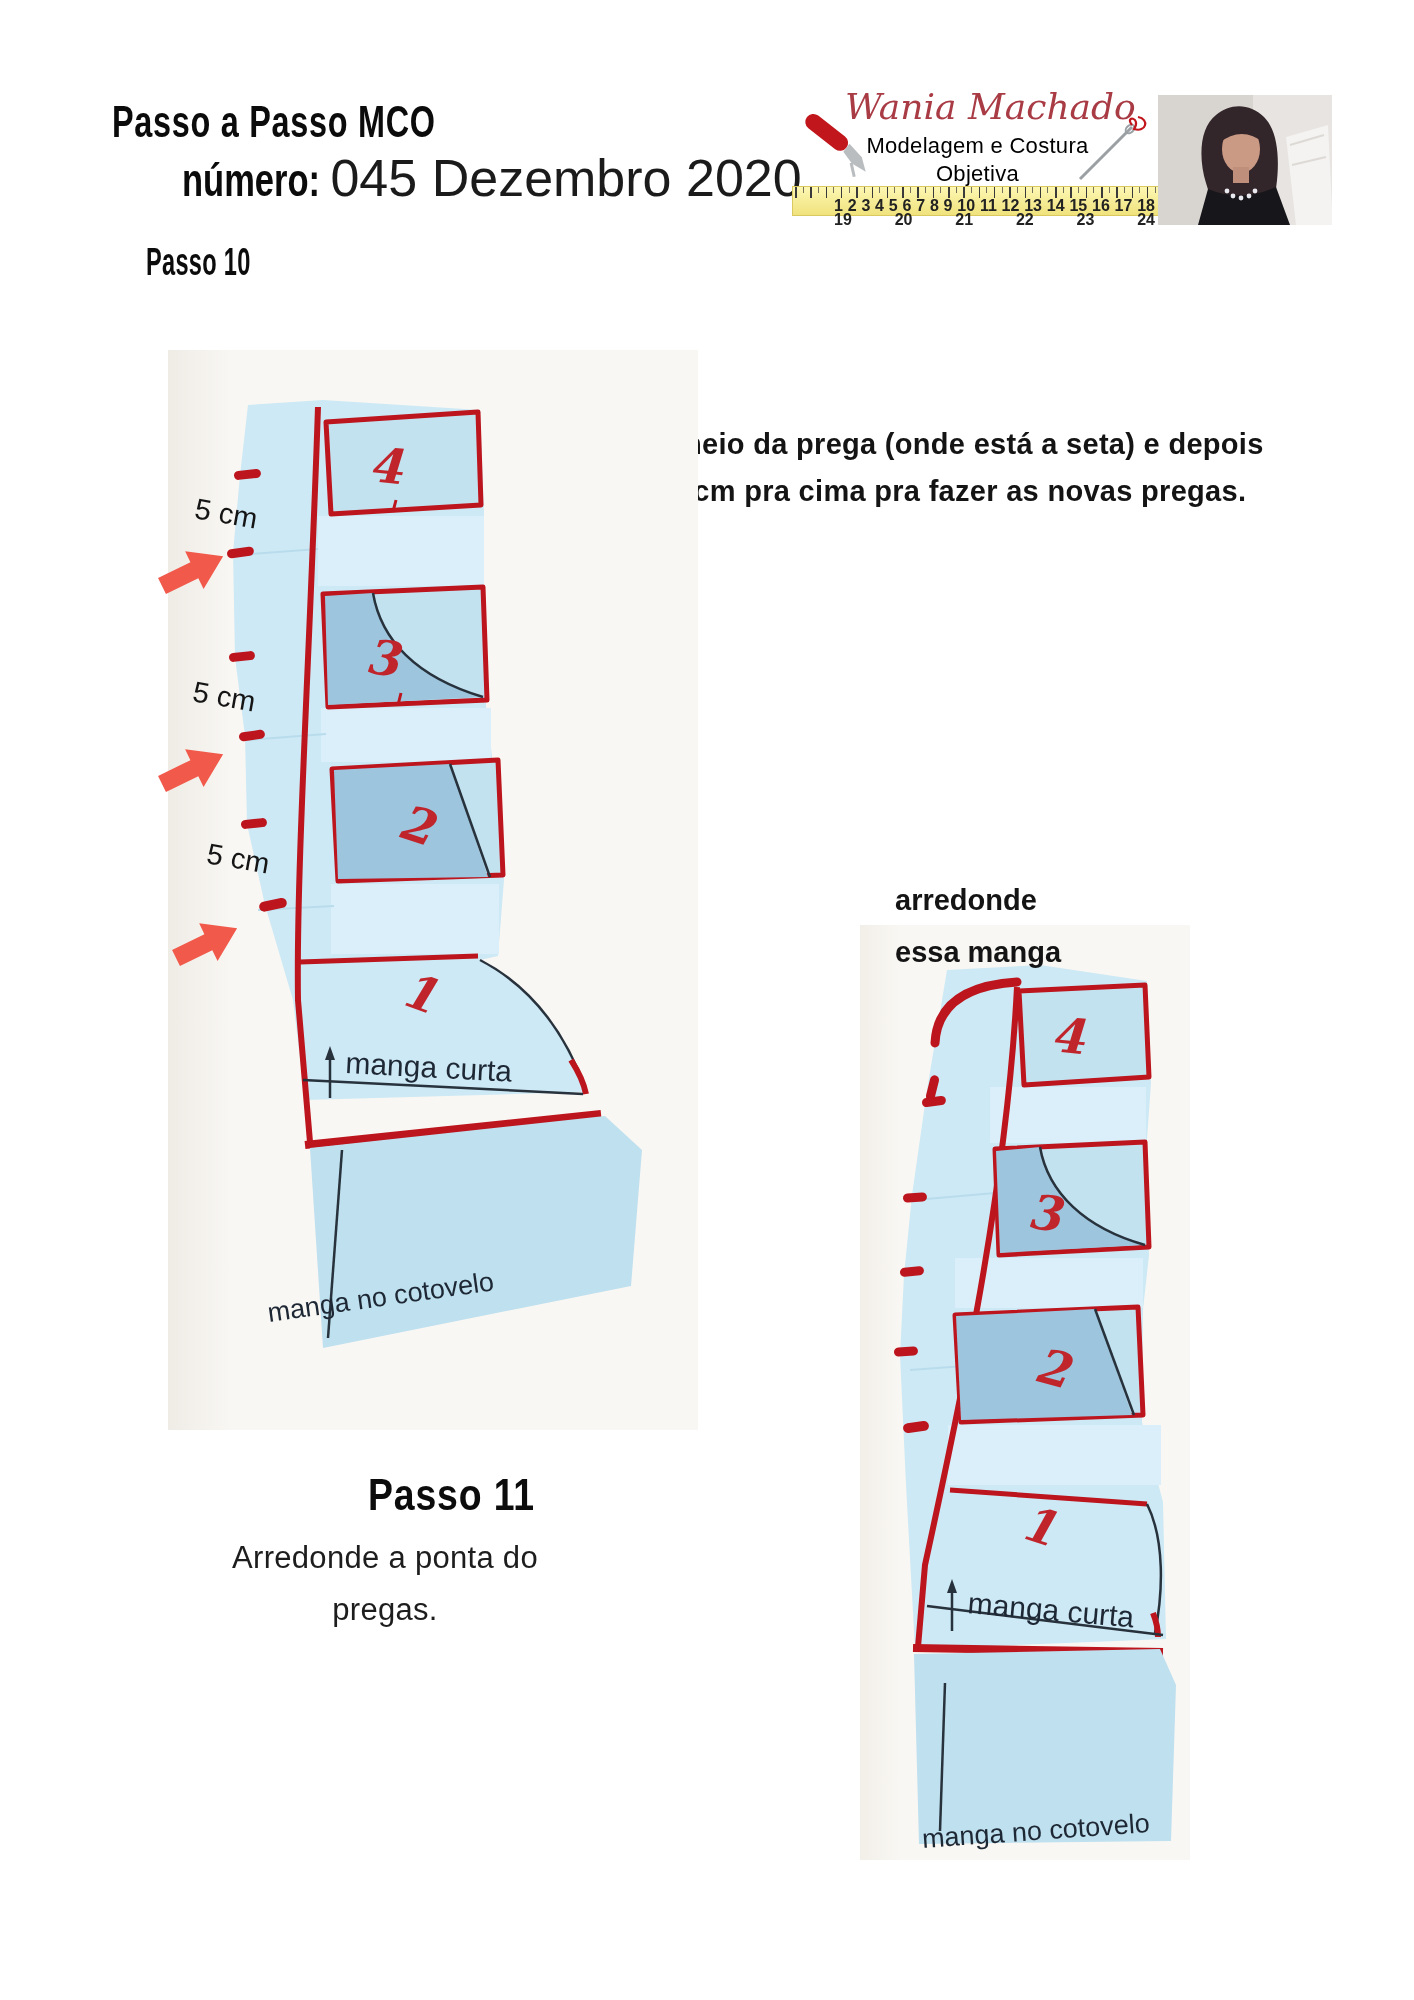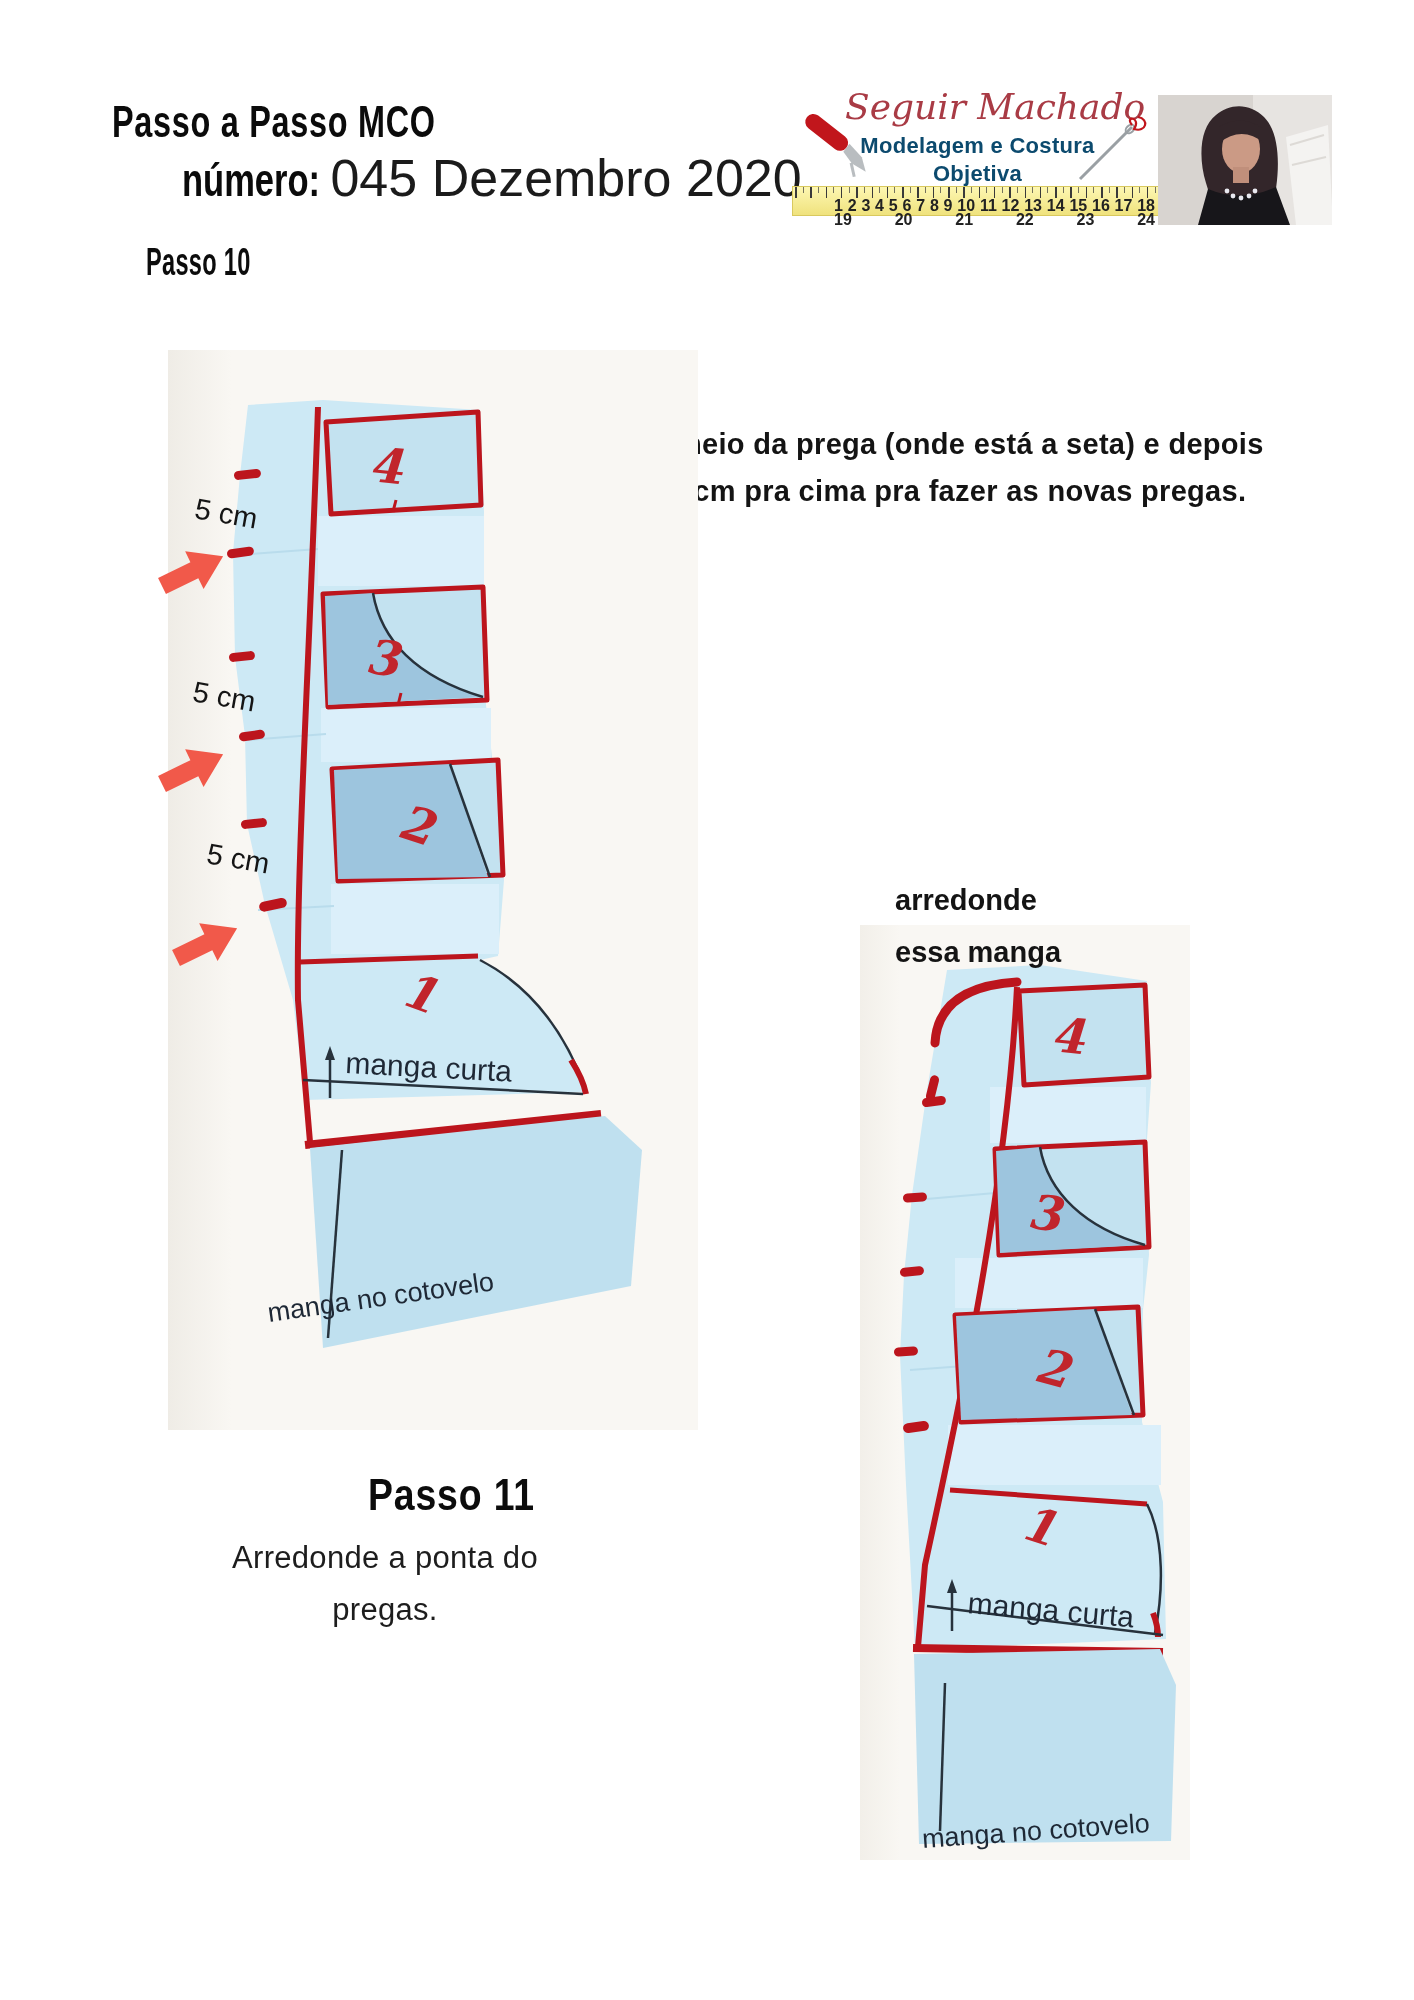--- a/index.html
+++ b/index.html
@@ -11,22 +11,22 @@
   .doc-title{left:112px;top:96px;font-size:45px;font-weight:bold;color:#0b0b0b;
              transform:scaleX(.72);transform-origin:left top;letter-spacing:1px;white-space:nowrap;}
   .doc-number{left:182px;top:148px;white-space:nowrap;}
   .doc-number .lbl{display:inline-block;font-size:46px;font-weight:bold;color:#0b0b0b;
                    transform:scaleX(.75);transform-origin:left top;margin-right:-40px;}
   .doc-number .val{font-size:52px;font-weight:400;color:#1b1b1b;}
 
   
   .logo-script{left:845px;top:86px;width:260px;text-align:center;white-space:nowrap;
                font-family:"DejaVu Serif",serif;font-style:italic;font-size:36px;color:#a93b45;}
-  .logo-tag{width:265px;left:845px;text-align:center;font-size:22px;font-weight:bold;
-            color:#0c4a6e;letter-spacing:.3px;}
+  .logo-tag{width:265px;left:845px;text-align:center;font-size:22px;font-weight:normal;
+            color:#000000;letter-spacing:.3px;}
   .logo-tag1{top:133px;} .logo-tag2{top:161px;}
   .ruler{left:792px;top:186px;width:368px;height:30px;box-sizing:border-box;
          background:linear-gradient(#fdf7b2,#efe27d);border:1px solid #d9c95e;}
   .ruler-ticks{position:absolute;left:2px;top:0;right:2px;height:11px;
     background-image:
       repeating-linear-gradient(90deg,#3a3a3a 0 1.5px,transparent 1.5px 15.3px),
       repeating-linear-gradient(90deg,rgba(60,60,60,.7) 0 1px,transparent 1px 7.65px);
     background-size:100% 11px,100% 6px;background-repeat:no-repeat;}
   .ruler-nums{position:absolute;left:4px;right:4px;top:12px;font-size:16px;font-weight:bold;
               color:#222;text-align:justify;text-align-last:justify;line-height:14px;margin-left:37px;}
@@ -68,21 +68,21 @@
     <span class="val">045 Dezembro 2020</span>
   </div>
 
   <svg class="abs" style="left:795px;top:103px;overflow:visible" width="95" height="90">
     <g transform="translate(12,14) rotate(38)">
       <rect x="0" y="-8" width="50" height="16" rx="8" fill="#c1161c"></rect>
       <path d="M50,-5 L68,-2 L80,7 L64,9 L50,5 Z" fill="#b9bdc0"></path>
       <path d="M63,9 L74,18" stroke="#b9bdc0" stroke-width="3" fill="none"></path>
     </g>
   </svg>
-  <div class="abs logo-script">Seguir Machado</div>
+  <div class="abs logo-script">Wania Machado</div>
   <div class="abs logo-tag logo-tag1">Modelagem e Costura</div>
   <div class="abs logo-tag logo-tag2">Objetiva</div>
   <svg class="abs" style="left:1072px;top:115px;overflow:visible" width="82" height="72">
     <line x1="8" y1="64" x2="60" y2="12" stroke="#9aa0a4" stroke-width="3"></line>
     <ellipse cx="58" cy="14" rx="3.5" ry="5" fill="none" stroke="#9aa0a4" stroke-width="2" transform="rotate(45 58 14)"></ellipse>
     <path d="M60,10 C52,0 70,2 62,14 C74,18 78,4 66,2" stroke="#c1161c" stroke-width="2.2" fill="none"></path>
   </svg>
   <div class="abs ruler">
     <div class="ruler-ticks"></div>
     <div class="ruler-nums">1 2 3 4 5 6 7 8 9 10 11 12 13 14 15 16 17 18 19 20 21 22 23 24</div>

